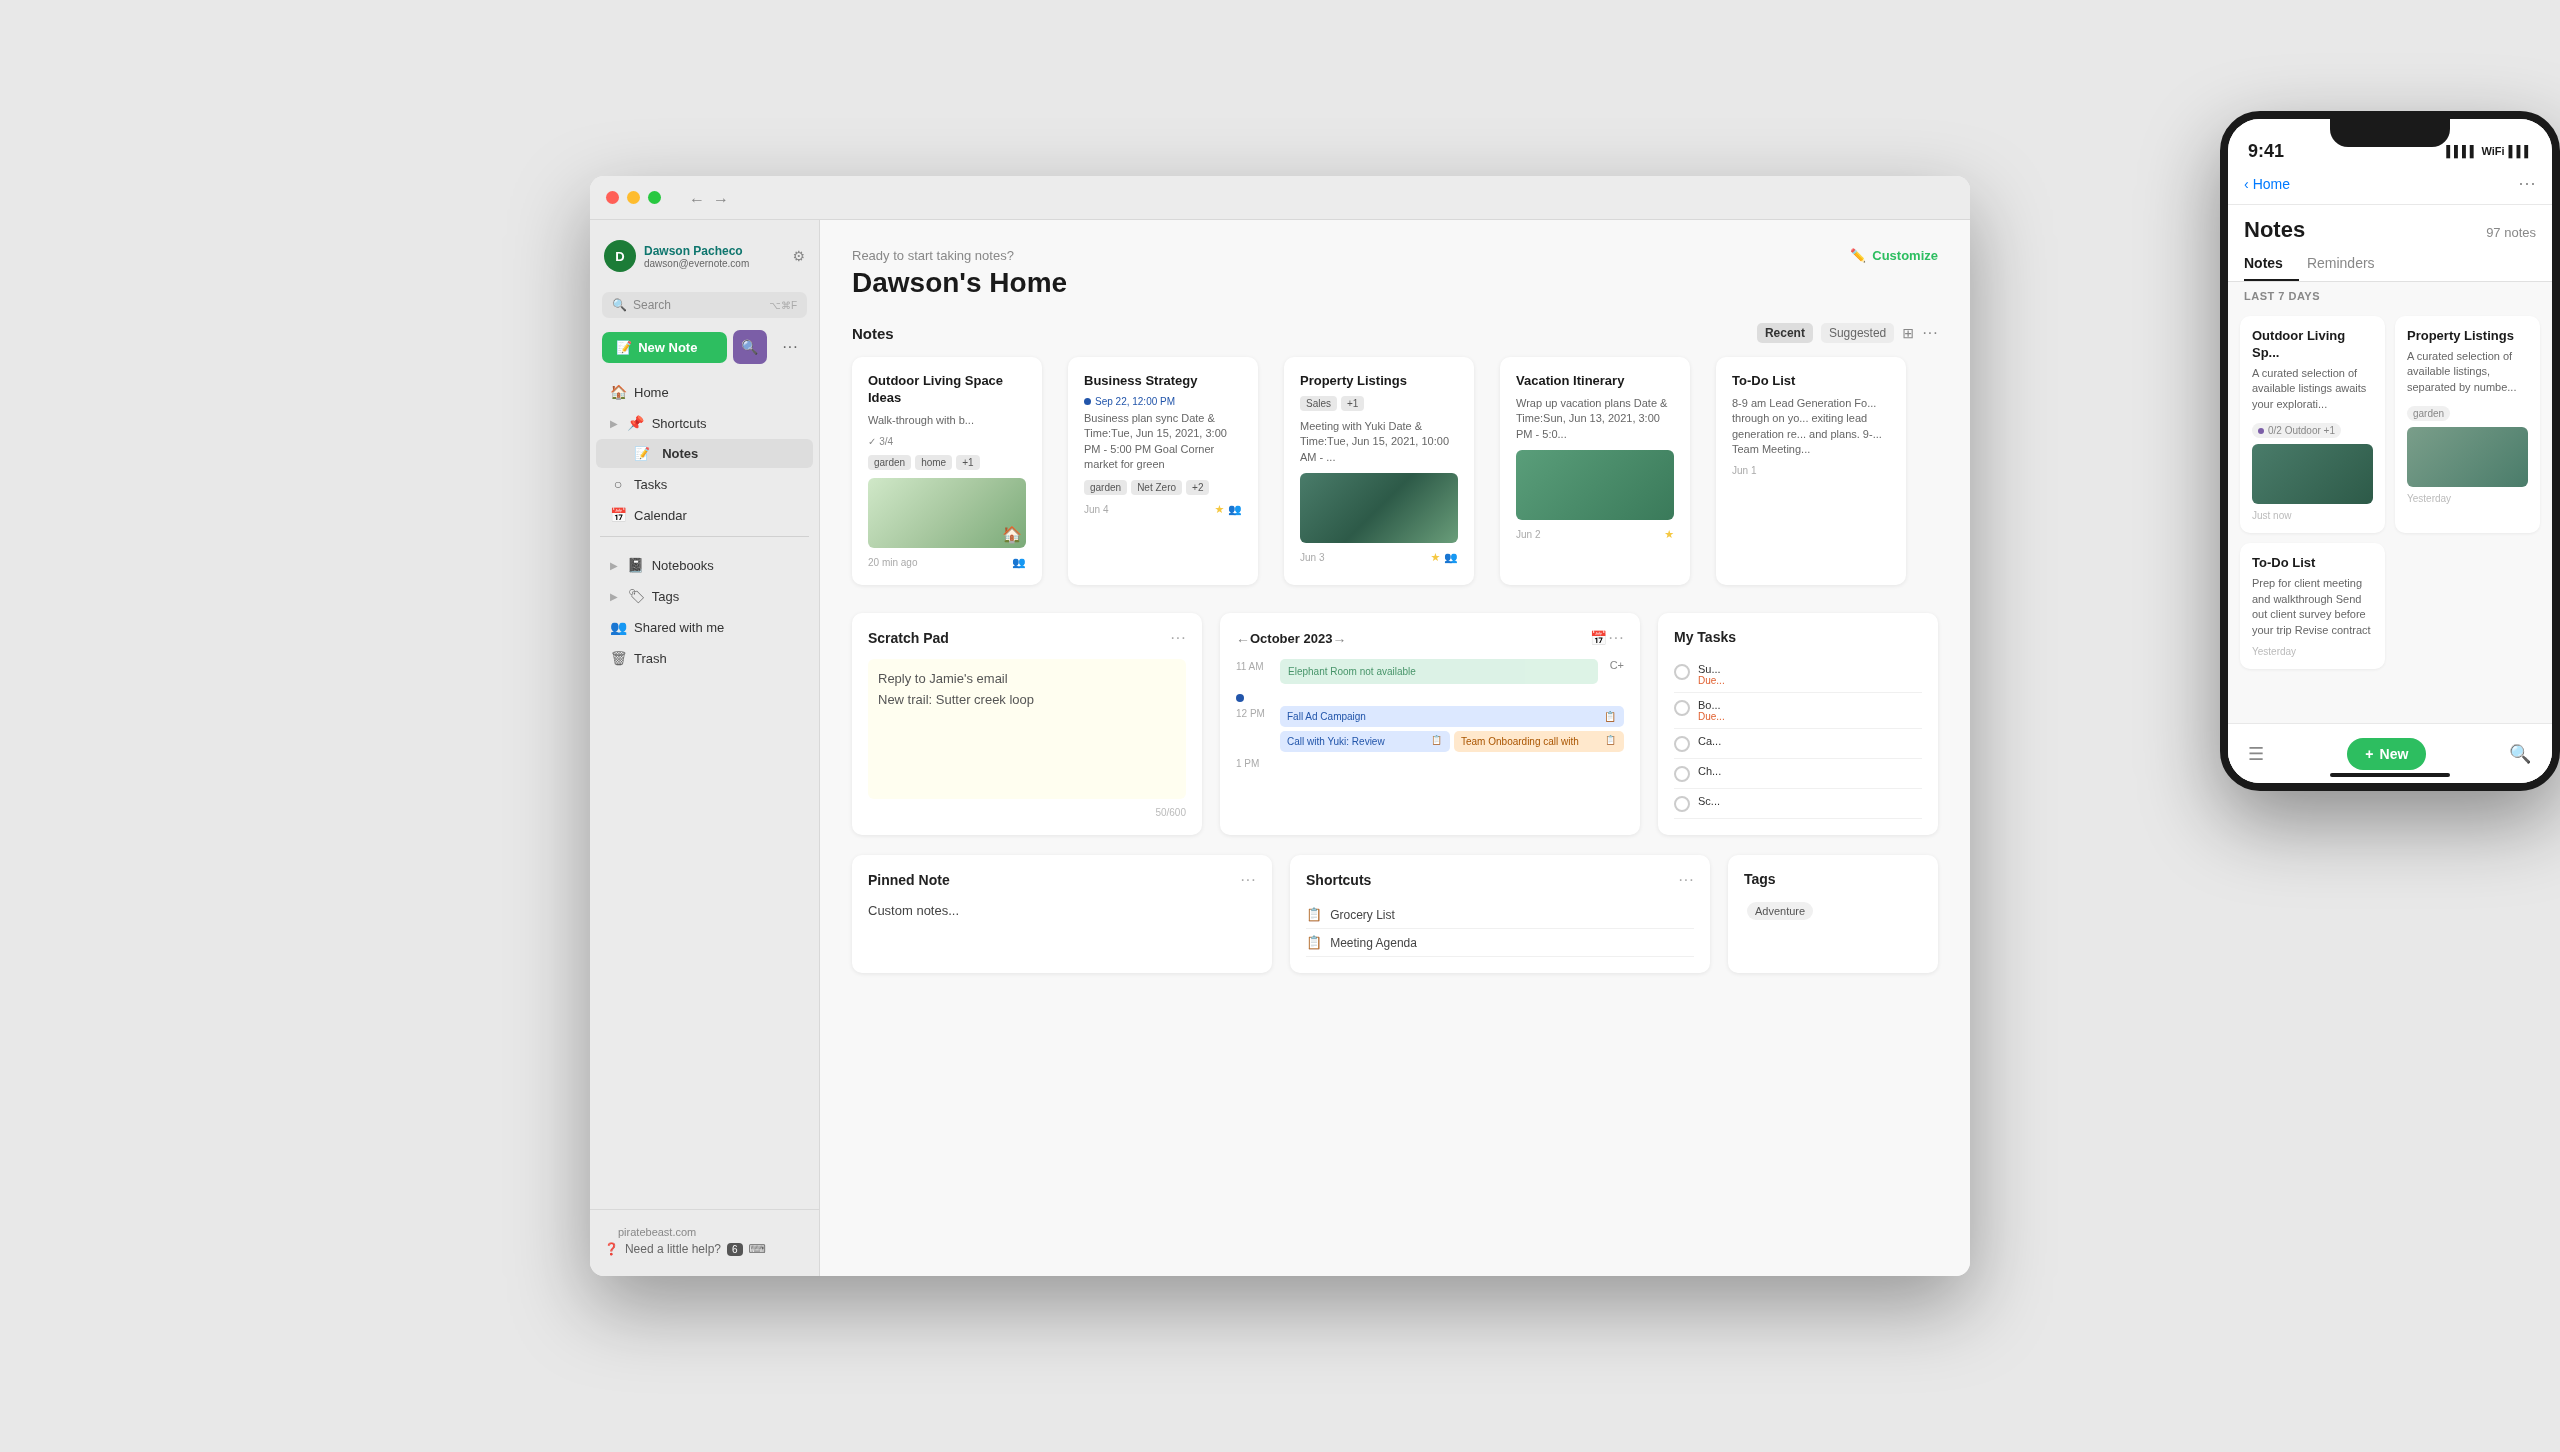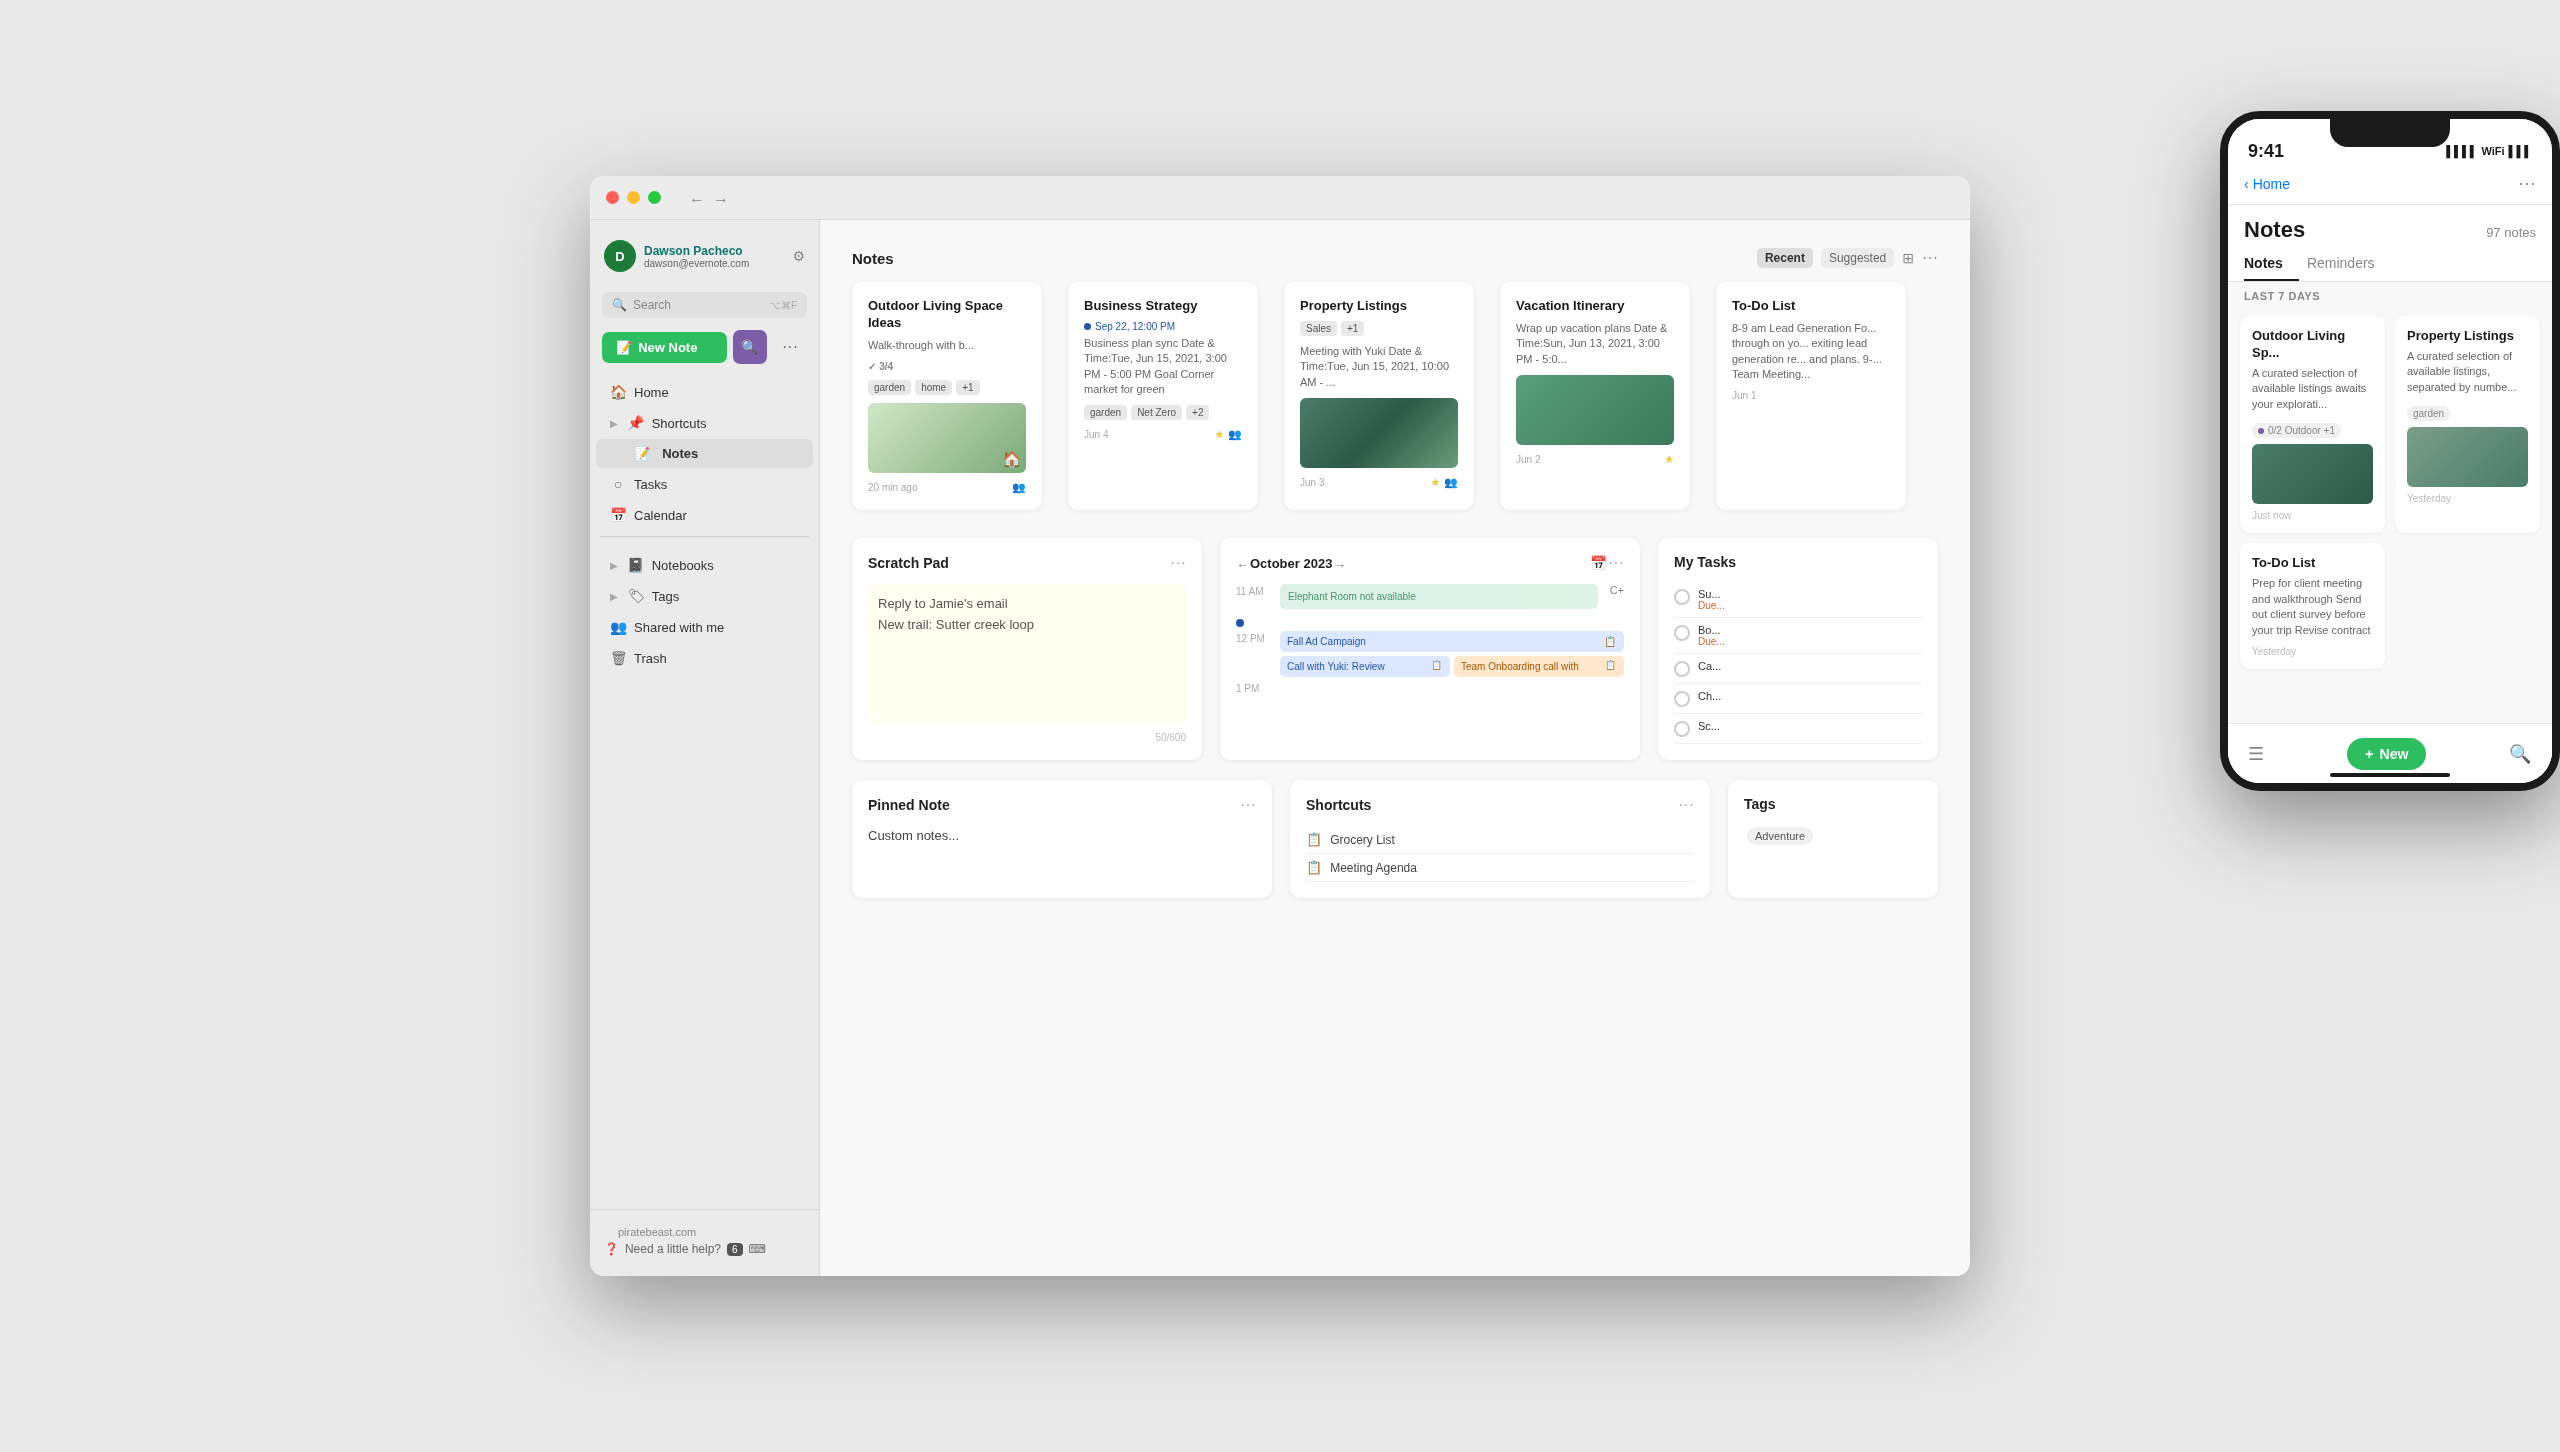--- a/index.html
+++ b/index.html
@@ -328,21 +328,20 @@
       color: #555;
       font-size: 10px;
       padding: 2px 6px;
       border-radius: 4px;
     }
 
     .note-count-badge {
       font-size: 10px;
       color: #888;
       margin-bottom: 8px;
-      font-weight: bold;
     }
 
     .note-image-house {
       width: 100%;
       height: 70px;
       border-radius: 6px;
       background: linear-gradient(135deg, #a8c4b8 0%, #7a9e8a 100%);
       margin-bottom: 8px;
     }
 
@@ -828,20 +827,30 @@
           <div class="help-row">
             <span>❓</span>
             <span>Need a little help?</span>
             <span class="badge">6</span>
             <span>⌨</span>
           </div>
         </div>
       </div>
 
       <div class="main-content">
+        <div class="page-header">
+          <div>
+            <div class="page-subtitle">Ready to start taking notes?</div>
+            <div class="page-title">Dawson's Home</div>
+          </div>
+          <div class="customize-btn">
+            <span>✏️</span>
+            <span>Customize</span>
+          </div>
+        </div>
 
         <div class="section-header">
           <div class="section-title">Notes</div>
           <div class="section-tabs">
             <div class="section-tab active">Recent</div>
             <div class="section-tab">Suggested</div>
             <span style="font-size:14px; color:#888; cursor:pointer;">⊞</span>
             <span style="font-size:16px; color:#888; cursor:pointer;">···</span>
           </div>
         </div>

